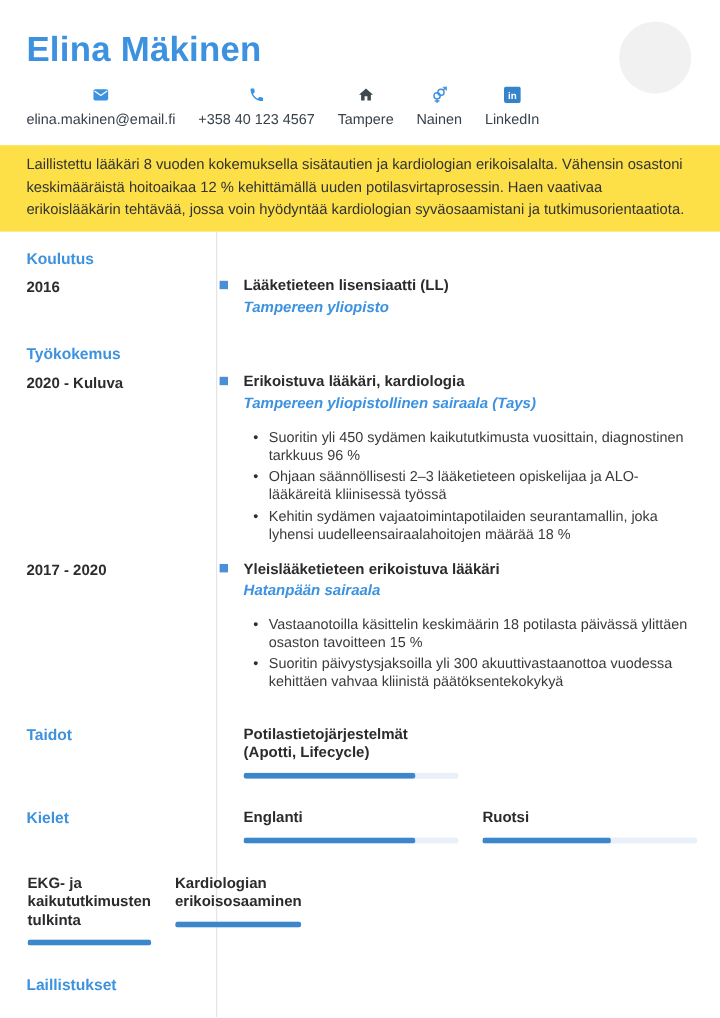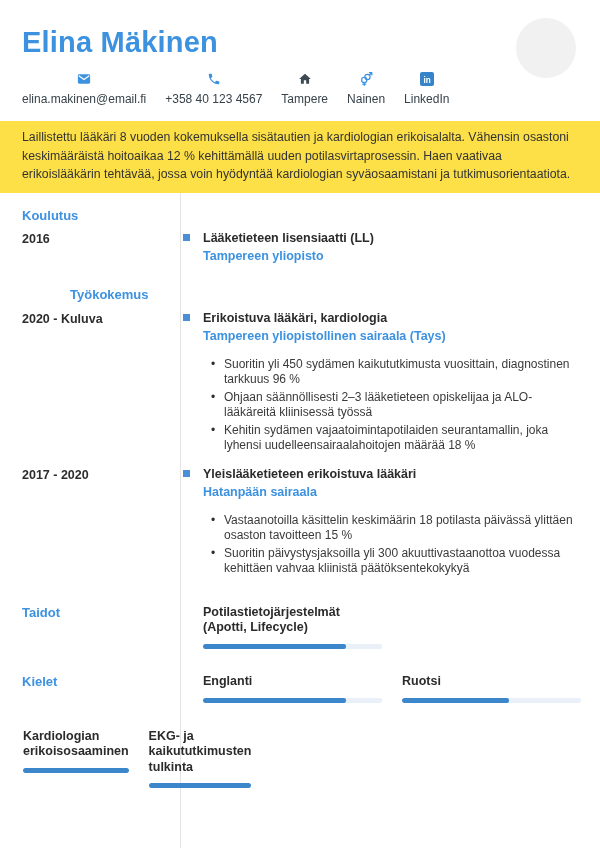--- a/index.html
+++ b/index.html
@@ -29,30 +29,30 @@
   .srow { display:grid; grid-template-columns:180px 1fr; }
   .lcol { padding-left:22px; }
   .rcol { padding-left:23px; padding-right:19px; position:relative; }
 
   h2.shead { font-size:13px; font-weight:bold; color:#3d92e0; line-height:1.2; }
   .period { font-size:12.5px; font-weight:bold; color:#2d2d2d; line-height:1.2; padding-top:1px; }
 
   .entry-content { position:relative; }
   .marker { position:absolute; left:-20px; top:3px; width:7px; height:7px; background:#4a90d9; }
   .etitle { font-size:12.5px; font-weight:bold; color:#2b2b2b; line-height:1.2; }
-  .esub   { font-size:12.5px; font-weight:bold; color:#3d92e0; line-height:1.2; margin-top:3px; }
+  .esub   { font-size:12.5px; font-weight:bold; color:#3d92e0; line-height:1.2; margin-top:3px;font-style:italic; }
 
   ul.bullets { list-style:none; margin:13px 0 0 8px; }
   ul.bullets li { position:relative; padding-left:13px; font-size:12px; line-height:1.29;
                   color:#3a3a3a; margin-bottom:2px; }
   ul.bullets li::before { content:"\2022"; position:absolute; left:0; top:0; color:#2e2e2e; }
 
   .sec-education .heading-row { margin-bottom:8px; }
   .sec-education { margin-bottom:23px; }
-  .sec-experience .heading-row { margin-bottom:8px;padding-left:48px; }
+  .sec-experience .heading-row { margin-bottom:8px; }
   .sec-experience { margin-bottom:26px; }
   .entry-gap { margin-top:11px; }
 
   .twocol { display:grid; grid-template-columns:1fr 1fr; column-gap:20px; align-items:start; }
   .skill-label { font-size:12.5px; font-weight:bold; color:#2b2b2b; line-height:1.25; }
   .bar { height:5px; background:#eaf0f7; border-radius:2px; margin-top:8px; overflow:hidden; }
   .bar-fill { height:100%; background:#3c86cc; border-radius:2px; }
 
   .sec-skills { margin-bottom:25px; }
   .sec-languages { margin-bottom:26px; }
@@ -214,35 +214,38 @@
           </div>
         </div>
       </div>
     </section>
 
     <section class="sec-specialties">
       <div class="srow">
         <div class="rcol">
           <div class="twocol">
             <div>
+              <div class="skill-label">EKG- ja kaikututkimusten tulkinta</div>
+              <div class="bar">
+                <div class="bar-fill" style="width: 100%;"></div>
+              </div>
+            </div>
+            <div>
               <div class="skill-label">Kardiologian erikoisosaaminen</div>
               <div class="bar">
                 <div class="bar-fill" style="width: 100%;"></div>
               </div>
             </div>
-            <div>
-              <div class="skill-label">EKG- ja kaikututkimusten tulkinta</div>
-              <div class="bar">
-                <div class="bar-fill" style="width: 100%;"></div>
-              </div>
-            </div>
           </div>
         </div>
       </div>
     </section>
 
     <section class="sec-licenses">
       <div class="srow">
+        <div class="lcol">
+            <h2 class="shead">Laillistukset</h2>
+          </div>
       </div>
     </section>
 
   </main>
 </div>
 
 </body></html>

